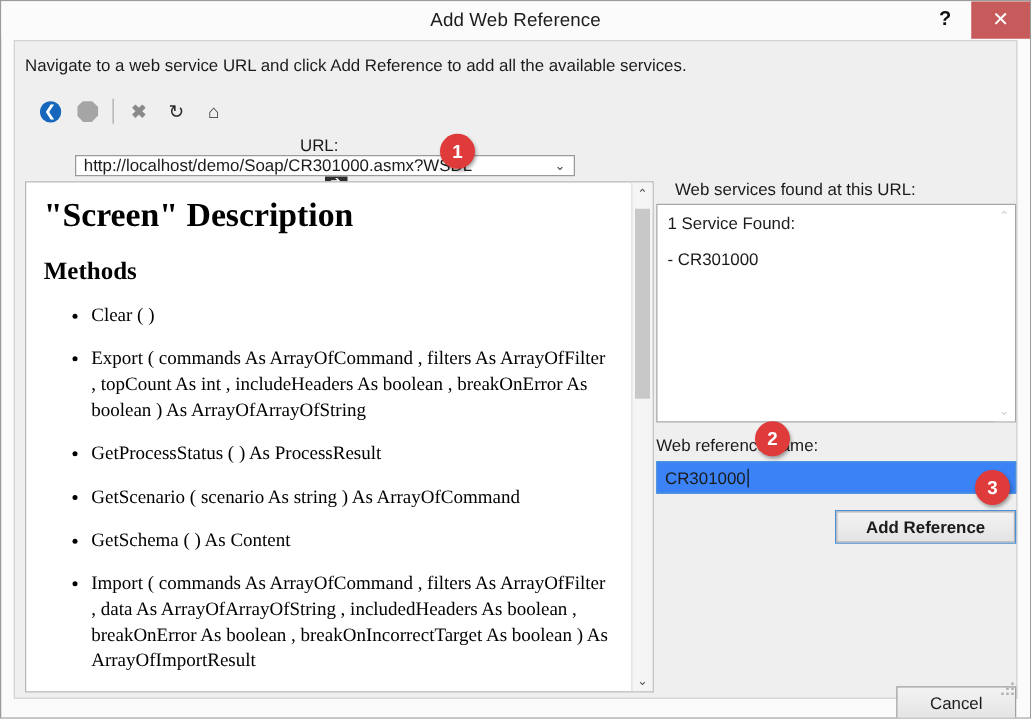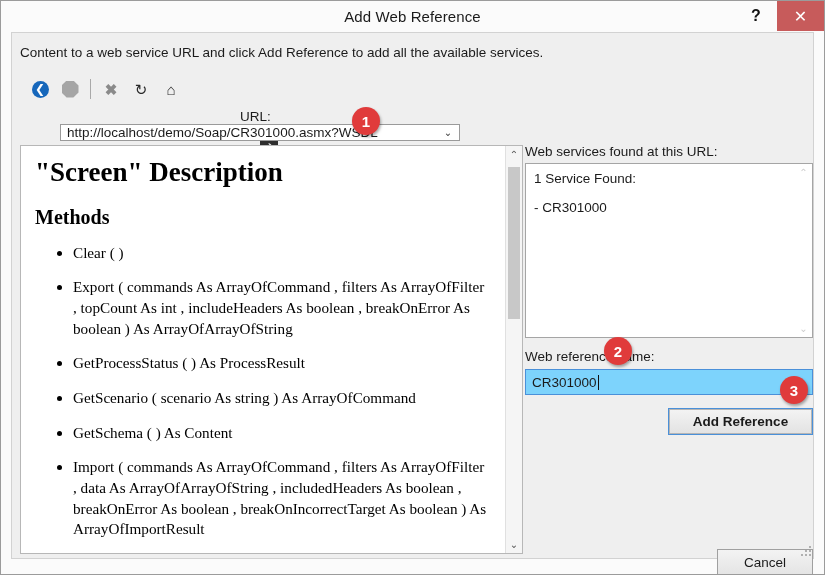--- a/index.html
+++ b/index.html
@@ -194,21 +194,21 @@
   .sb-thumb {
     position: absolute;
     left: 2px; right: 2px;
     top: 4px; height: 152px;
     background: #c8c8c8;
   }
 
   
   .lbl-services {
     position: absolute;
-    left: 513px; top: 111px;
+    left: 528px; top: 111px;
     font-size: 13.5px; color: #1b1b1b;
   }
   .services-box {
     position: absolute;
     left: 513px; top: 130px;
     width: 288px; height: 175px;
     background: #ffffff;
     border: 1px solid #a5a5a5;
     display: flex;
   }
@@ -231,21 +231,21 @@
 
   .lbl-refname {
     position: absolute;
     left: 513px; top: 316px;
     font-size: 13.5px; color: #1b1b1b;
   }
   .refname-input {
     position: absolute;
     left: 513px; top: 336px;
     width: 288px; height: 26px;
-    background: #7dd3fc;
+    background: #3b82f6;
     border: 1px solid #4a90d9;
     display: flex; align-items: center;
     padding-left: 6px;
     font-size: 13.5px; color: #1b1b1b;
   }
   .caret {
     display: inline-block;
     width: 1px; height: 15px;
     background: #111;
     margin-left: 1px;
@@ -316,21 +316,21 @@
   <div class="titlebar">
     <div class="title-text">Add Web Reference</div>
     <div class="title-buttons">
       <div class="help-btn">?</div>
       <div class="close-btn">✕</div>
     </div>
   </div>
 
   <div class="group-panel">
 
-    <div class="instruction">Content to a web service URL and click Add Reference to add all the available services.</div>
+    <div class="instruction">Navigate to a web service URL and click Add Reference to add all the available services.</div>
 
     <div class="toolbar">
       <div class="tb-btn">
         <span class="icon-back">❮</span>
       </div>
       <div class="tb-btn">
         <span class="icon-forward"></span>
       </div>
       <div class="tb-sep"></div>
       <div class="tb-btn">

